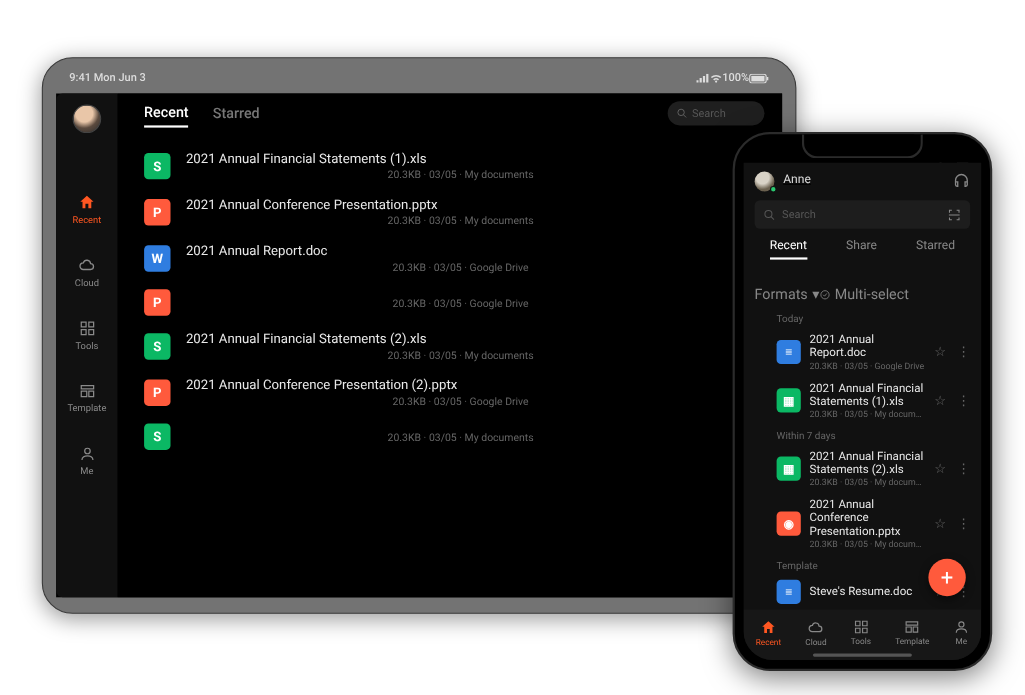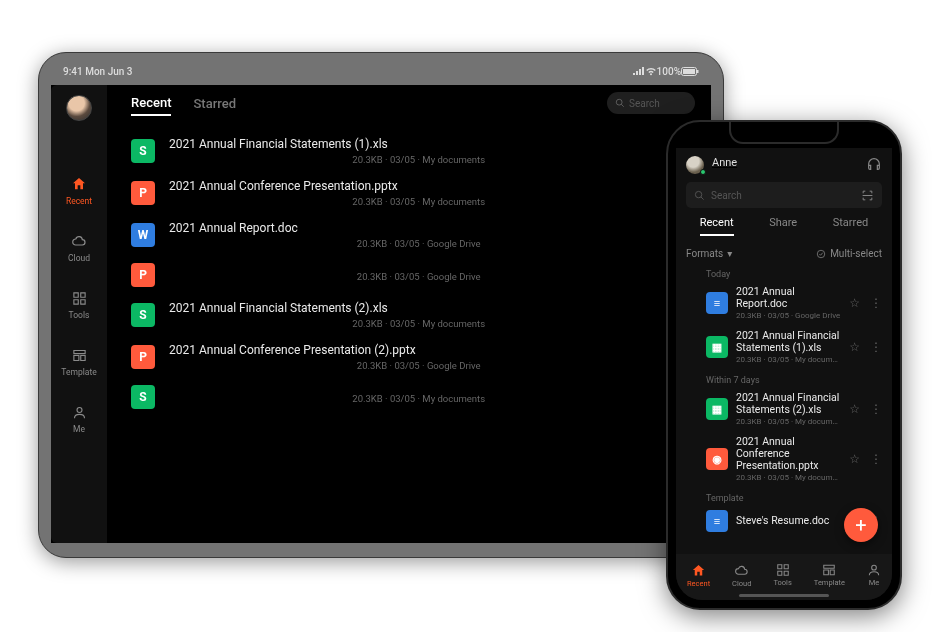--- a/index.html
+++ b/index.html
@@ -148,22 +148,22 @@
     color:#555; font-size:10px;
   }
   .ph-scan { margin-left:auto; color:#888;}
   .ph-tabs {
     display:flex; justify-content:space-around;
     padding:0 6px 6px;
   }
   .ph-tab { color:#888; font-size:11px; padding-bottom:5px; cursor:pointer;}
   .ph-tab.active { color:#fff; border-bottom:2px solid #fff;}
   .ph-filter {
-    display:flex; justify-content:space-between; align-items:center;
-    padding: 6px 10px 4px; color:#888; font-size:10px;
+    display:flex; align-items:center;
+    padding: 6px 10px 4px; color:#888; font-size:13px;margin-top:12px;
   }
   .ph-section { color:#666; font-size:9px; padding:6px 10px 2px;}
   .ph-row { display:flex; align-items:center; gap:8px; padding:5px 10px;}
   .ph-icon { width:22px;height:22px;border-radius:4px;display:flex;align-items:center;justify-content:center;color:#fff;font-size:11px;font-weight:700;flex-shrink:0;}
   .ph-text { flex:1; min-width:0;}
   .ph-title { color:#eaeaea; font-size:10.5px; line-height:12px;}
   .ph-meta { color:#666; font-size:8px; margin-top:1px; white-space:nowrap; overflow:hidden; text-overflow:ellipsis;}
   .ph-actions { color:#666; display:flex; gap:10px; font-size:12px;}
   .ic-doc { background:#2f7de0;}
   .ic-xls { background:#0bb864;}

